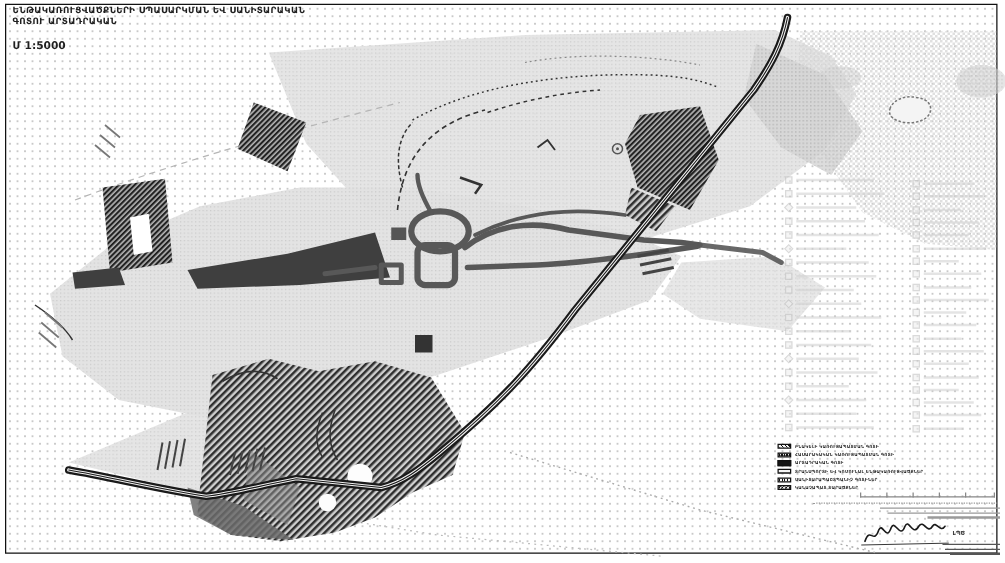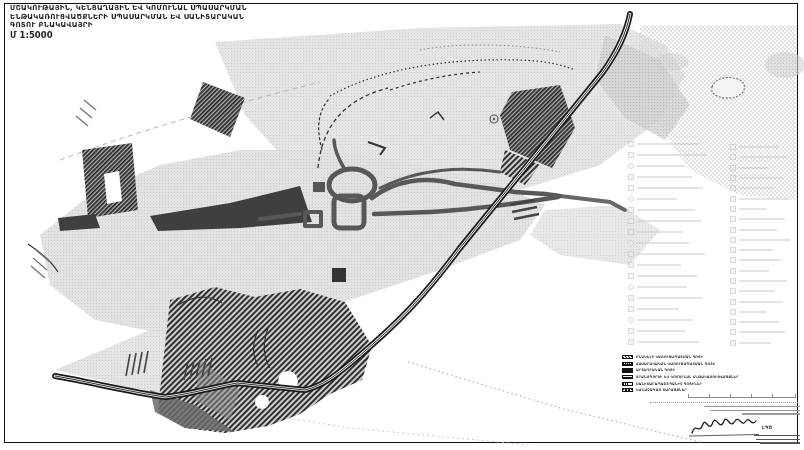--- a/index.html
+++ b/index.html
@@ -7,21 +7,21 @@
        font-family:"DejaVu Sans",sans-serif;color:#1f1f1f;}
   .frame{position:absolute;left:4px;top:3px;width:794px;height:440px;
          border:1.5px solid #111;box-sizing:border-box;
          background-image:radial-gradient(#c9c9c9 0.6px, transparent 0.7px);
          background-size:6px 6px;}
   .map-svg{position:absolute;left:0;top:0;}
   
   .titleblock{position:absolute;left:10px;top:4px;width:600px;}
   .title-main{font-size:11.5px;font-weight:bold;letter-spacing:.2px;white-space:nowrap;}
   .title-sub{font-size:7px;font-weight:bold;line-height:8.6px;letter-spacing:.3px;white-space:nowrap;}
-  .title-scale{font-size:8.5px;font-weight:bold;margin-top:0;}
+  .title-scale{font-size:8.5px;font-weight:bold;margin-top:11px;}
   
   .faint-col{position:absolute;}
   .faint-row{display:flex;align-items:center;opacity:.55;}
   .faint-sw{width:4px;height:4px;border:.6px solid #bdbdbd;margin-right:3px;flex:none;background:#eee;}
   .faint-sw.d{transform:rotate(45deg) scale(.9);}
   .faint-bar{height:2px;background:#cfcfcf;}
   
   .legend{position:absolute;left:622px;top:354px;}
   .legend-row{display:flex;align-items:center;height:6.6px;}
   .legend-sw{width:11px;height:4.2px;border:.6px solid #111;margin-right:3px;flex:none;box-sizing:border-box;}
@@ -164,23 +164,22 @@
   </g>
 
   <g>
     <path d="M712,87 C714,80 724,76 733,78 C742,79 746,84 744,90 C742,96 733,99 724,98 C716,97 710,93 712,87 Z" fill="#f4f4f4" stroke="#777" stroke-width="1.2" stroke-dasharray="2 1.5"></path>
     <circle cx="494" cy="119" r="4" fill="none" stroke="#555" stroke-width="1.2"></circle>
     <circle cx="494" cy="119" r="1.2" fill="#555"></circle>
   </g>
 </svg>
 
 <div class="titleblock">
-  <div class="title-sub">ՄՇԱԿՈՒԹԱՅԻՆ, ԿԵՆՑԱՂԱՅԻՆ ԵՎ ԿՈՄՈՒՆԱԼ ՍՊԱՍԱՐԿՄԱՆ</div>
   <div class="title-sub">ԵՆԹԱԿԱՌՈՒՑՎԱԾՔՆԵՐԻ ՍՊԱՍԱՐԿՄԱՆ ԵՎ ՍԱՆԻՏԱՐԱԿԱՆ</div>
-  <div class="title-sub">ԳՈՏՈՒ ԲՆԱԿԱՎԱՅՐԻ</div>
+  <div class="title-sub">ԳՈՏՈՒ ԱՐՏԱԴՐԱԿԱՆ</div>
   <div class="title-scale">Մ 1:5000</div>
 </div>
 
 <div class="faint-col" id="faint-left" style="left:628px;top:138px;">
     <div class="faint-row" style="height: 11px;">
       <span class="faint-sw"></span>
       <span class="faint-bar" style="width: 62px;"></span>
     </div>
     <div class="faint-row" style="height: 11px;">
       <span class="faint-sw"></span>

